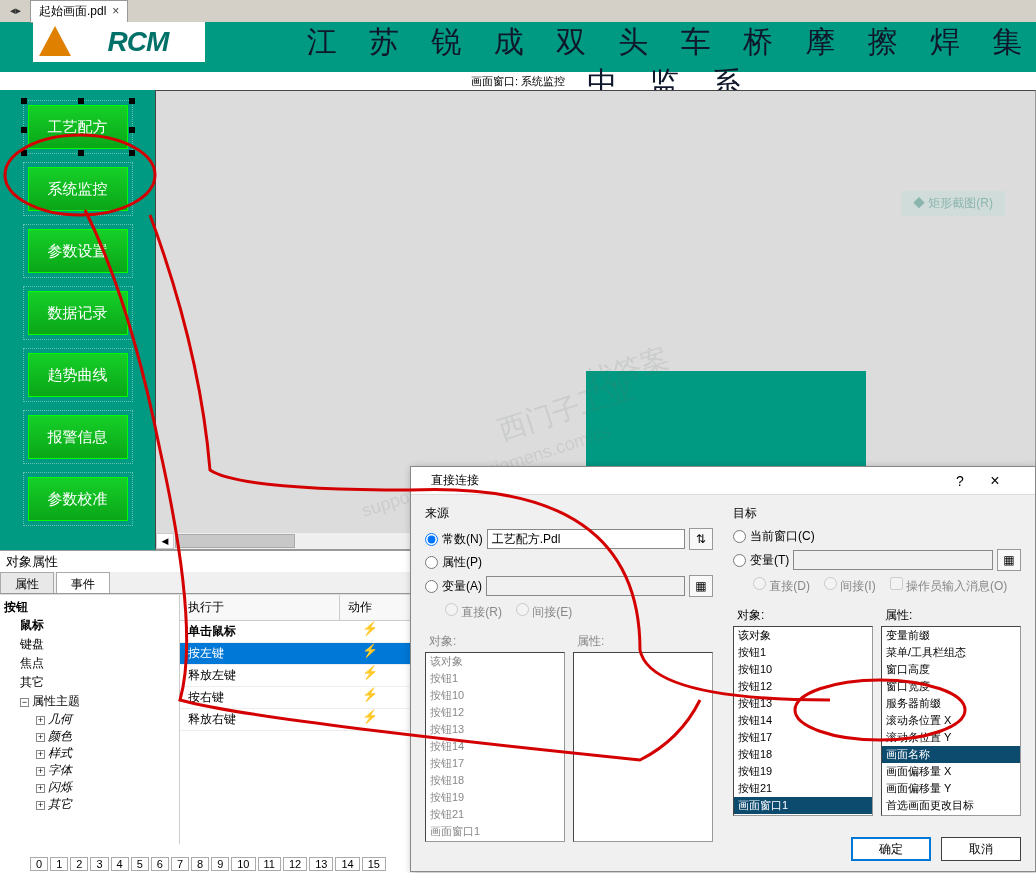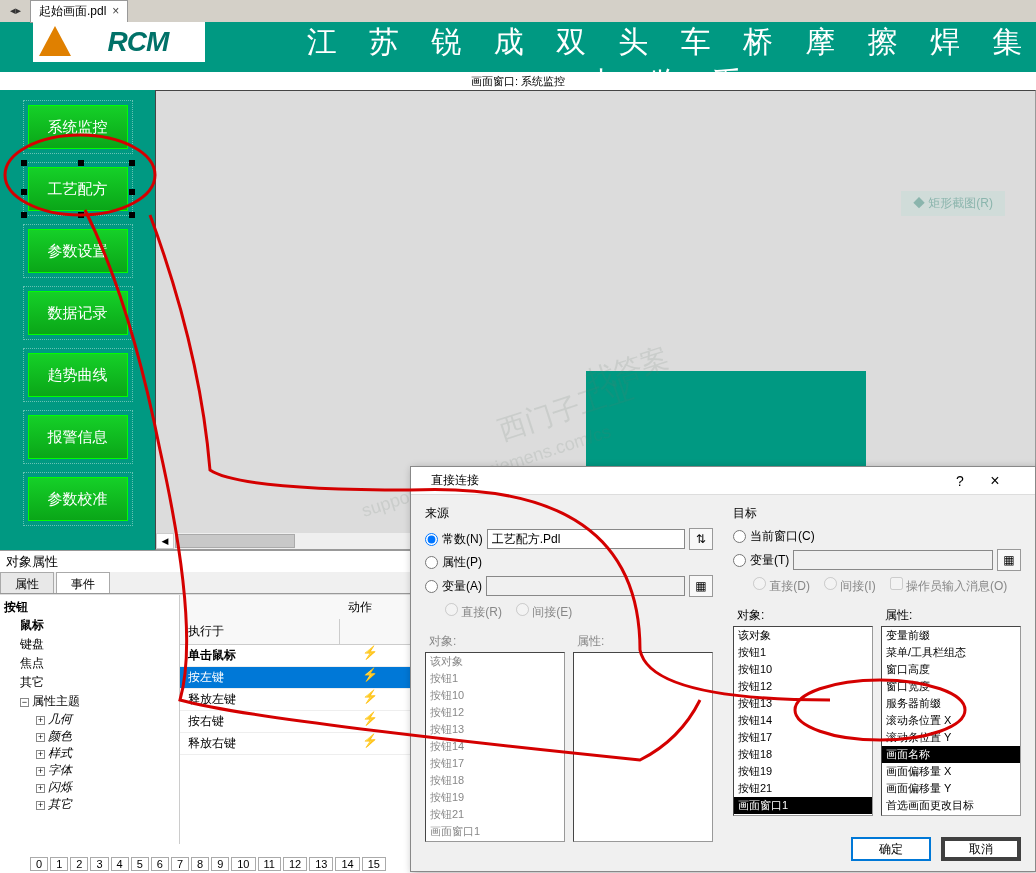--- a/index.html
+++ b/index.html
@@ -8,21 +8,21 @@
 .tab-bar { height: 22px; background: #d4d0c8; display: flex; align-items: center; font-size: 12px; padding-left: 30px; }
 .tab-item { background: #fff; padding: 2px 8px; border: 1px solid #999; display: flex; align-items: center; gap: 6px; }
 .tab-close { color: #444; cursor: pointer; }
 
 .overflow-arrow { position: absolute; left: 10px; top: 4px; font-size: 11px; color: #333; }
 
 .header-row { height: 50px; background: #009982; display: flex; align-items: flex-start; }
 .logo { width: 172px; height: 40px; margin-left: 33px; background: #fff; display: flex; align-items: center; justify-content: center; position: relative; }
 .logo-tri { width: 0; height: 0; border-left: 16px solid transparent; border-right: 16px solid transparent; border-bottom: 30px solid #e08000; position: absolute; left: 6px; top: 4px; }
 .logo-text { font-size: 28px; font-weight: 900; color: #007168; letter-spacing: -1px; margin-left: 38px; font-style: italic; }
-.header-title { flex: 1; text-align: center; font-size: 30px; color: #ffffff; letter-spacing: 12px; font-weight: 500; padding-left: 100px; }
+.header-title { flex: 1; text-align: center; font-size: 30px; color: #0f172a; letter-spacing: 12px; font-weight: 500; padding-left: 100px; }
 
 .subheader { height: 18px; background: #fff; font-size: 11px; text-align: center; padding-top: 2px; }
 
 .main-area { display: flex; height: 460px; }
 .sidebar { width: 155px; background: #009982; padding: 10px 0 0 0; display: flex; flex-direction: column; align-items: center; gap: 8px; }
 .dotted-wrap { border: 1px dotted rgba(255,255,255,0.4); padding: 4px; }
 .nav-btn { width: 100px; height: 44px; background: linear-gradient(#15d028,#0aa618); border: 1px solid #0f0; color: #fff; font-size: 15px; display: flex; align-items: center; justify-content: center; cursor: pointer; }
 .nav-btn.selected { position: relative; }
 .sel-handle { position: absolute; width: 6px; height: 6px; background: #000; border: 1px solid #000; }
 .canvas-area { flex: 1; background: #dcdcdc; position: relative; border: 1px inset #999; }
@@ -43,21 +43,21 @@
 .tree-panel { width: 180px; border-right: 1px solid #ccc; overflow: auto; padding: 4px; }
 .tree-panel .root { font-weight: bold; }
 .tree-panel .node { padding: 1px 0 1px 16px; position: relative; }
 .tree-panel .node.bold { font-weight: bold; padding-left: 16px; }
 .tree-panel .sub { padding-left: 32px; font-style: italic; }
 .tree-panel .box { display: inline-block; width: 9px; height: 9px; border: 1px solid #888; text-align: center; line-height: 7px; font-size: 9px; margin-right: 3px; }
 
 .action-panel { flex: 1; border-right: 1px solid #ccc; }
 .action-header { display: flex; background: #f8f8f8; border-bottom: 1px solid #ccc; }
 .action-header div { padding: 4px 8px; font-size: 12px; }
-.exec-col { width: 160px; border-right: 1px solid #ccc; margin-top: 24px; }
+.exec-col { width: 160px; border-right: 1px solid #ccc; }
 .act-col { width: 60px; }
 .action-row { display: flex; border-bottom: 1px solid #eee; }
 .action-row .a-exec { width: 160px; padding: 2px 8px; }
 .action-row .a-icon { width: 60px; text-align: center; color: #3A7FD5; font-size: 13px; }
 .action-row.bold .a-exec { font-weight: bold; }
 .action-row.selected { background: #0078d7; color: #fff; }
 
 .dialog { position: absolute; left: 410px; top: 466px; width: 626px; height: 406px; background: #f0f0f0; border: 1px solid #888; box-shadow: 2px 2px 8px rgba(0,0,0,0.3); font-size: 12px; }
 .dlg-title { height: 28px; background: #fff; display: flex; align-items: center; padding: 0 20px; border-bottom: 1px solid #ddd; }
 .dlg-title-text { flex: 1; }
@@ -72,24 +72,24 @@
 .icon-btn { width: 24px; height: 22px; border: 1px solid #999; background: #f8f8f8; display: flex; align-items: center; justify-content: center; cursor: pointer; }
 .indent-row { display: flex; gap: 14px; padding: 4px 0 4px 20px; align-items: center; }
 .indent-row label { color: #888; }
 .indent-row input:disabled + span { color: #888; }
 
 .list-row { display: flex; gap: 8px; margin-top: 6px; }
 .list-box { border: 1px inset #999; background: #fff; height: 190px; flex: 1; overflow-y: scroll; font-size: 11px; }
 .list-header { color: #888; padding: 2px 4px; }
 .list-item { padding: 1px 4px; color: #888; }
 .list-item.enabled { color: #000; }
-.list-item.selected { background: #000000; color: #fff; }
+.list-item.selected { background: #0c4a6e; color: #fff; }
 
 .dlg-buttons { position: absolute; bottom: 10px; right: 14px; display: flex; gap: 10px; }
-.dlg-btn { width: 80px; height: 24px; border: 4px solid #404040; background: #fff; cursor: pointer; font-size: 12px; }
+.dlg-btn { width: 80px; height: 24px; border: 1px solid #404040; background: #fff; cursor: pointer; font-size: 12px; }
 .dlg-btn.primary { border: 2px solid #0078d7; }
 
 .page-numbers { position: absolute; bottom: 0; left: 30px; height: 18px; display: flex; gap: 2px; font-size: 11px; align-items: center; }
 .page-numbers span { border: 1px solid #aaa; padding: 0 5px; background: #fff; }
 svg.annot-svg { position: absolute; top:0; left:0; width:1036px; height:873px; pointer-events:none; }
 </style>
 </head>
 <body>
 
 <span class="overflow-arrow">◂▸</span>
@@ -104,34 +104,34 @@
   <div class="logo">
     <div class="logo-tri"></div>
     <span class="logo-text">RCM</span>
   </div>
   <div class="header-title">江 苏 锐 成 双 头 车 桥 摩 擦 焊 集 中 监 系</div>
 </div>
 <div class="subheader">画面窗口: 系统监控</div>
 
 <div class="main-area">
   <div class="sidebar">
-    <div class="dotted-wrap">
-        <div class="nav-btn">系统监控</div>
-      </div>
     <div class="dotted-wrap" style="position:relative">
       <div class="nav-btn selected">工艺配方</div>
       <div class="sel-handle" style="top:-3px;left:-3px"></div>
         <div class="sel-handle" style="top:-3px;right:-3px"></div>
       <div class="sel-handle" style="bottom:-3px;left:-3px"></div>
         <div class="sel-handle" style="bottom:-3px;right:-3px"></div>
       <div class="sel-handle" style="top:-3px;left:50%"></div>
         <div class="sel-handle" style="bottom:-3px;left:50%"></div>
       <div class="sel-handle" style="top:50%;left:-3px"></div>
         <div class="sel-handle" style="top:50%;right:-3px"></div>
     </div>
+    <div class="dotted-wrap">
+        <div class="nav-btn">系统监控</div>
+      </div>
     <div class="dotted-wrap">
         <div class="nav-btn">参数设置</div>
       </div>
     <div class="dotted-wrap">
         <div class="nav-btn">数据记录</div>
       </div>
     <div class="dotted-wrap">
         <div class="nav-btn">趋势曲线</div>
       </div>
     <div class="dotted-wrap">

